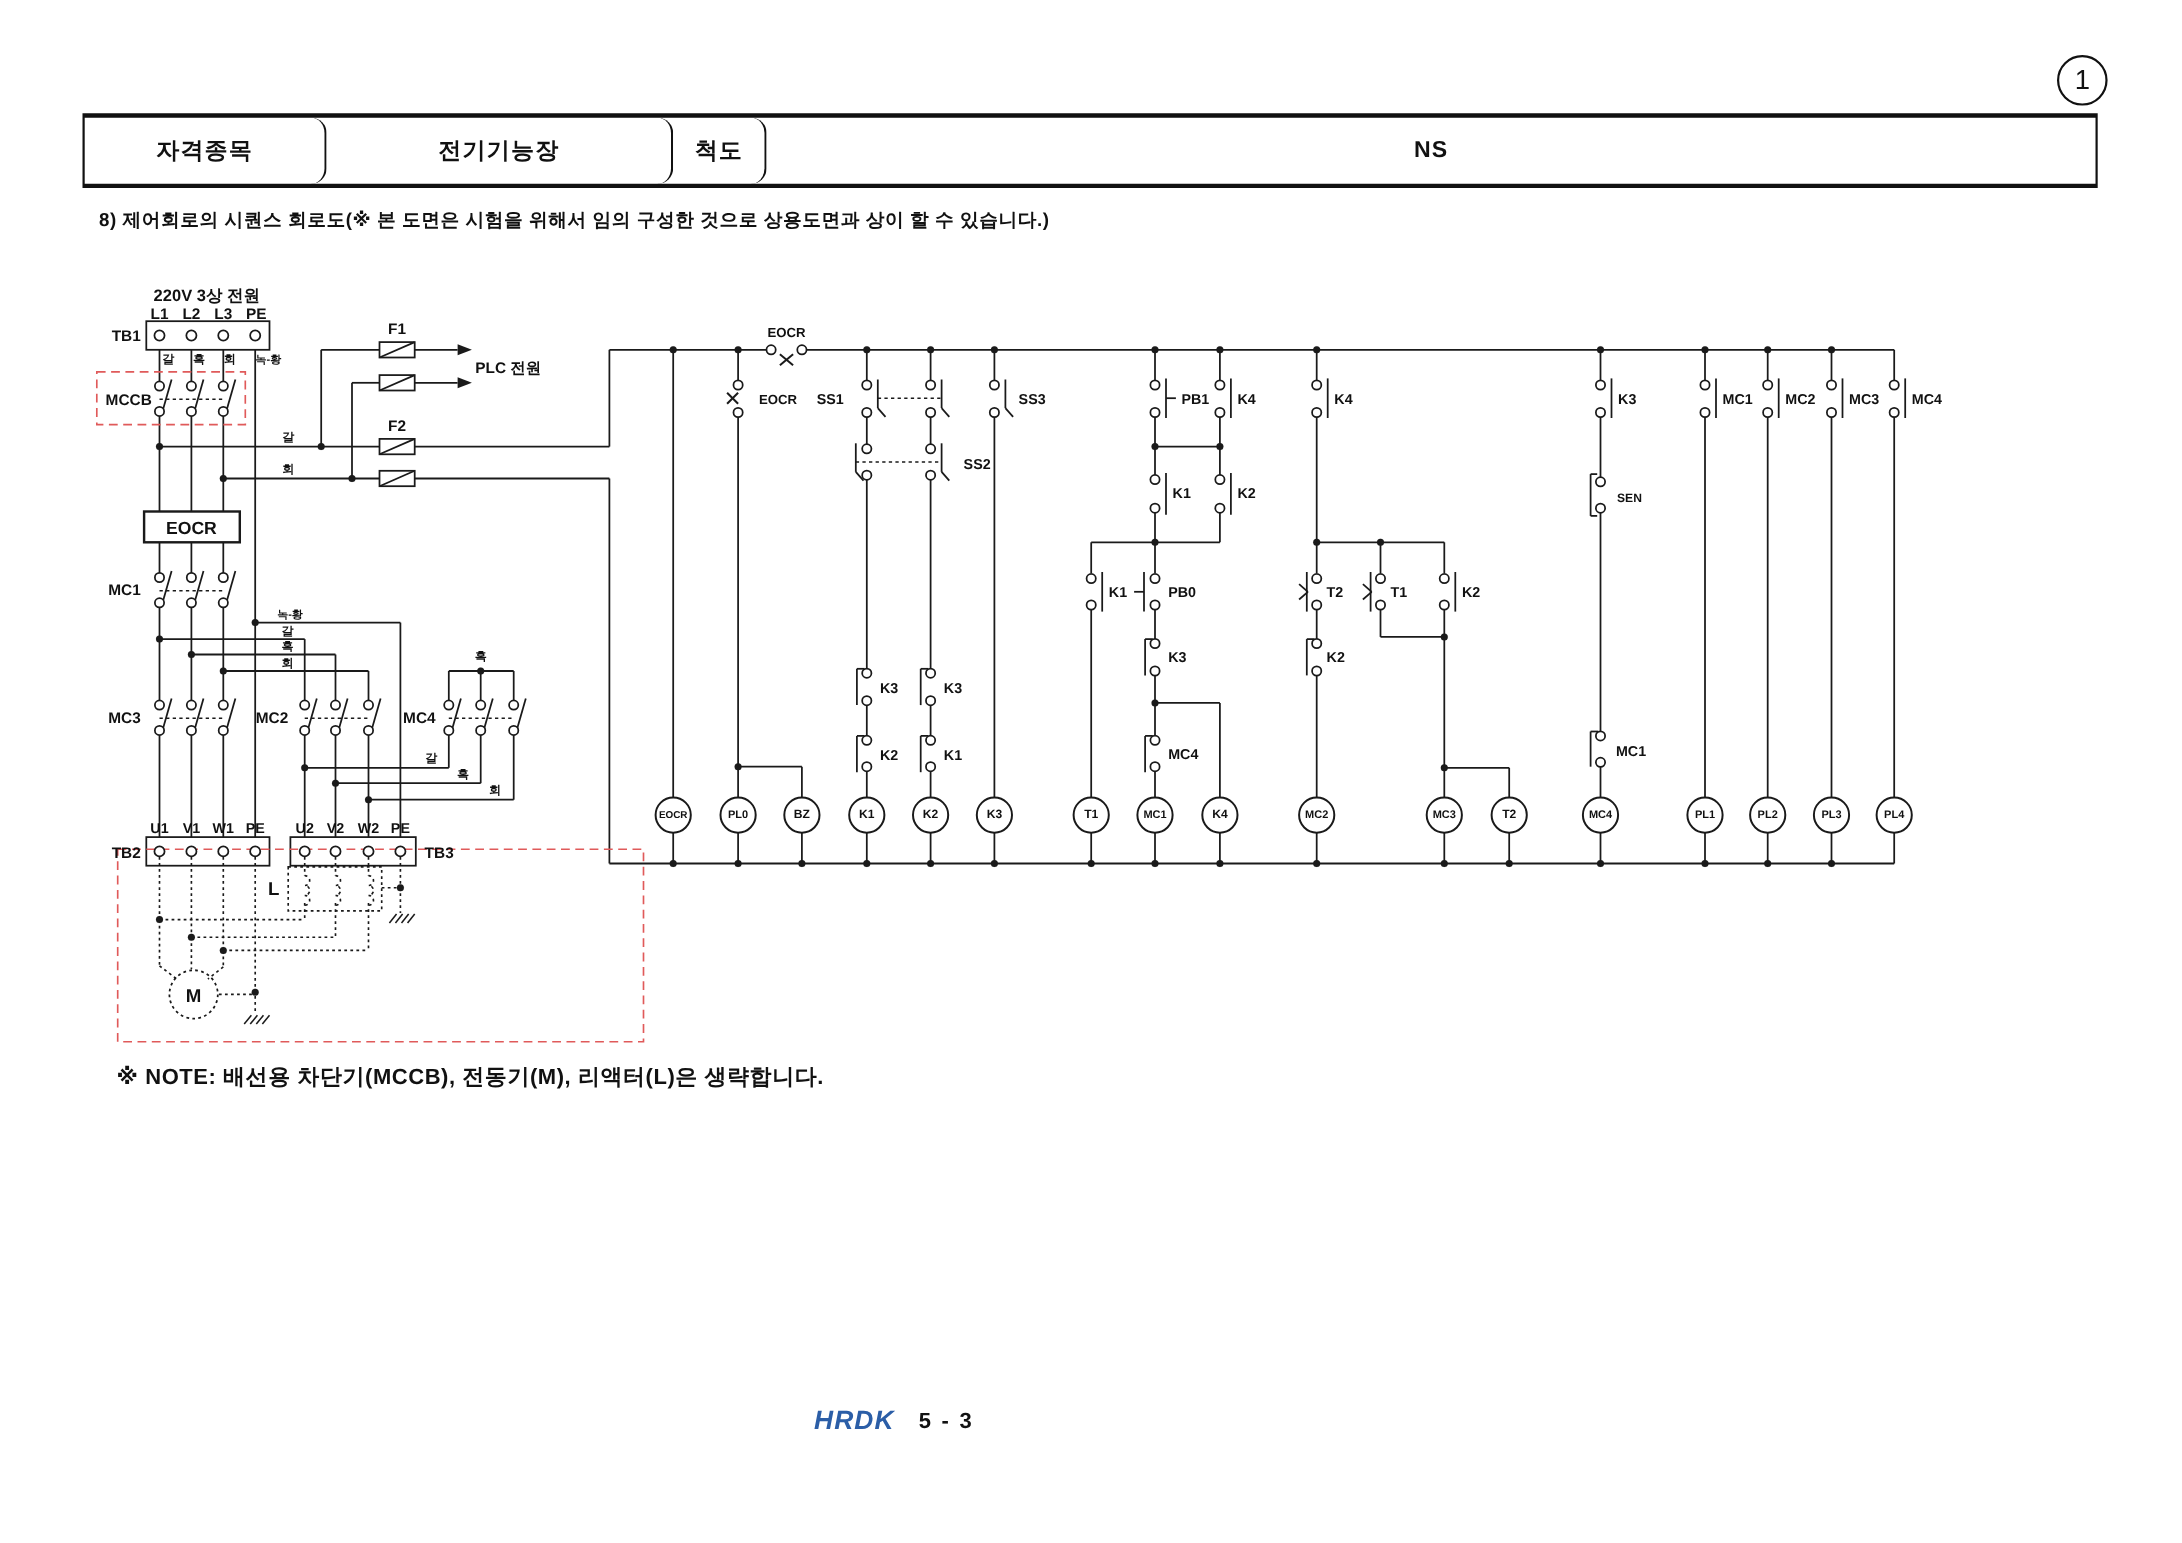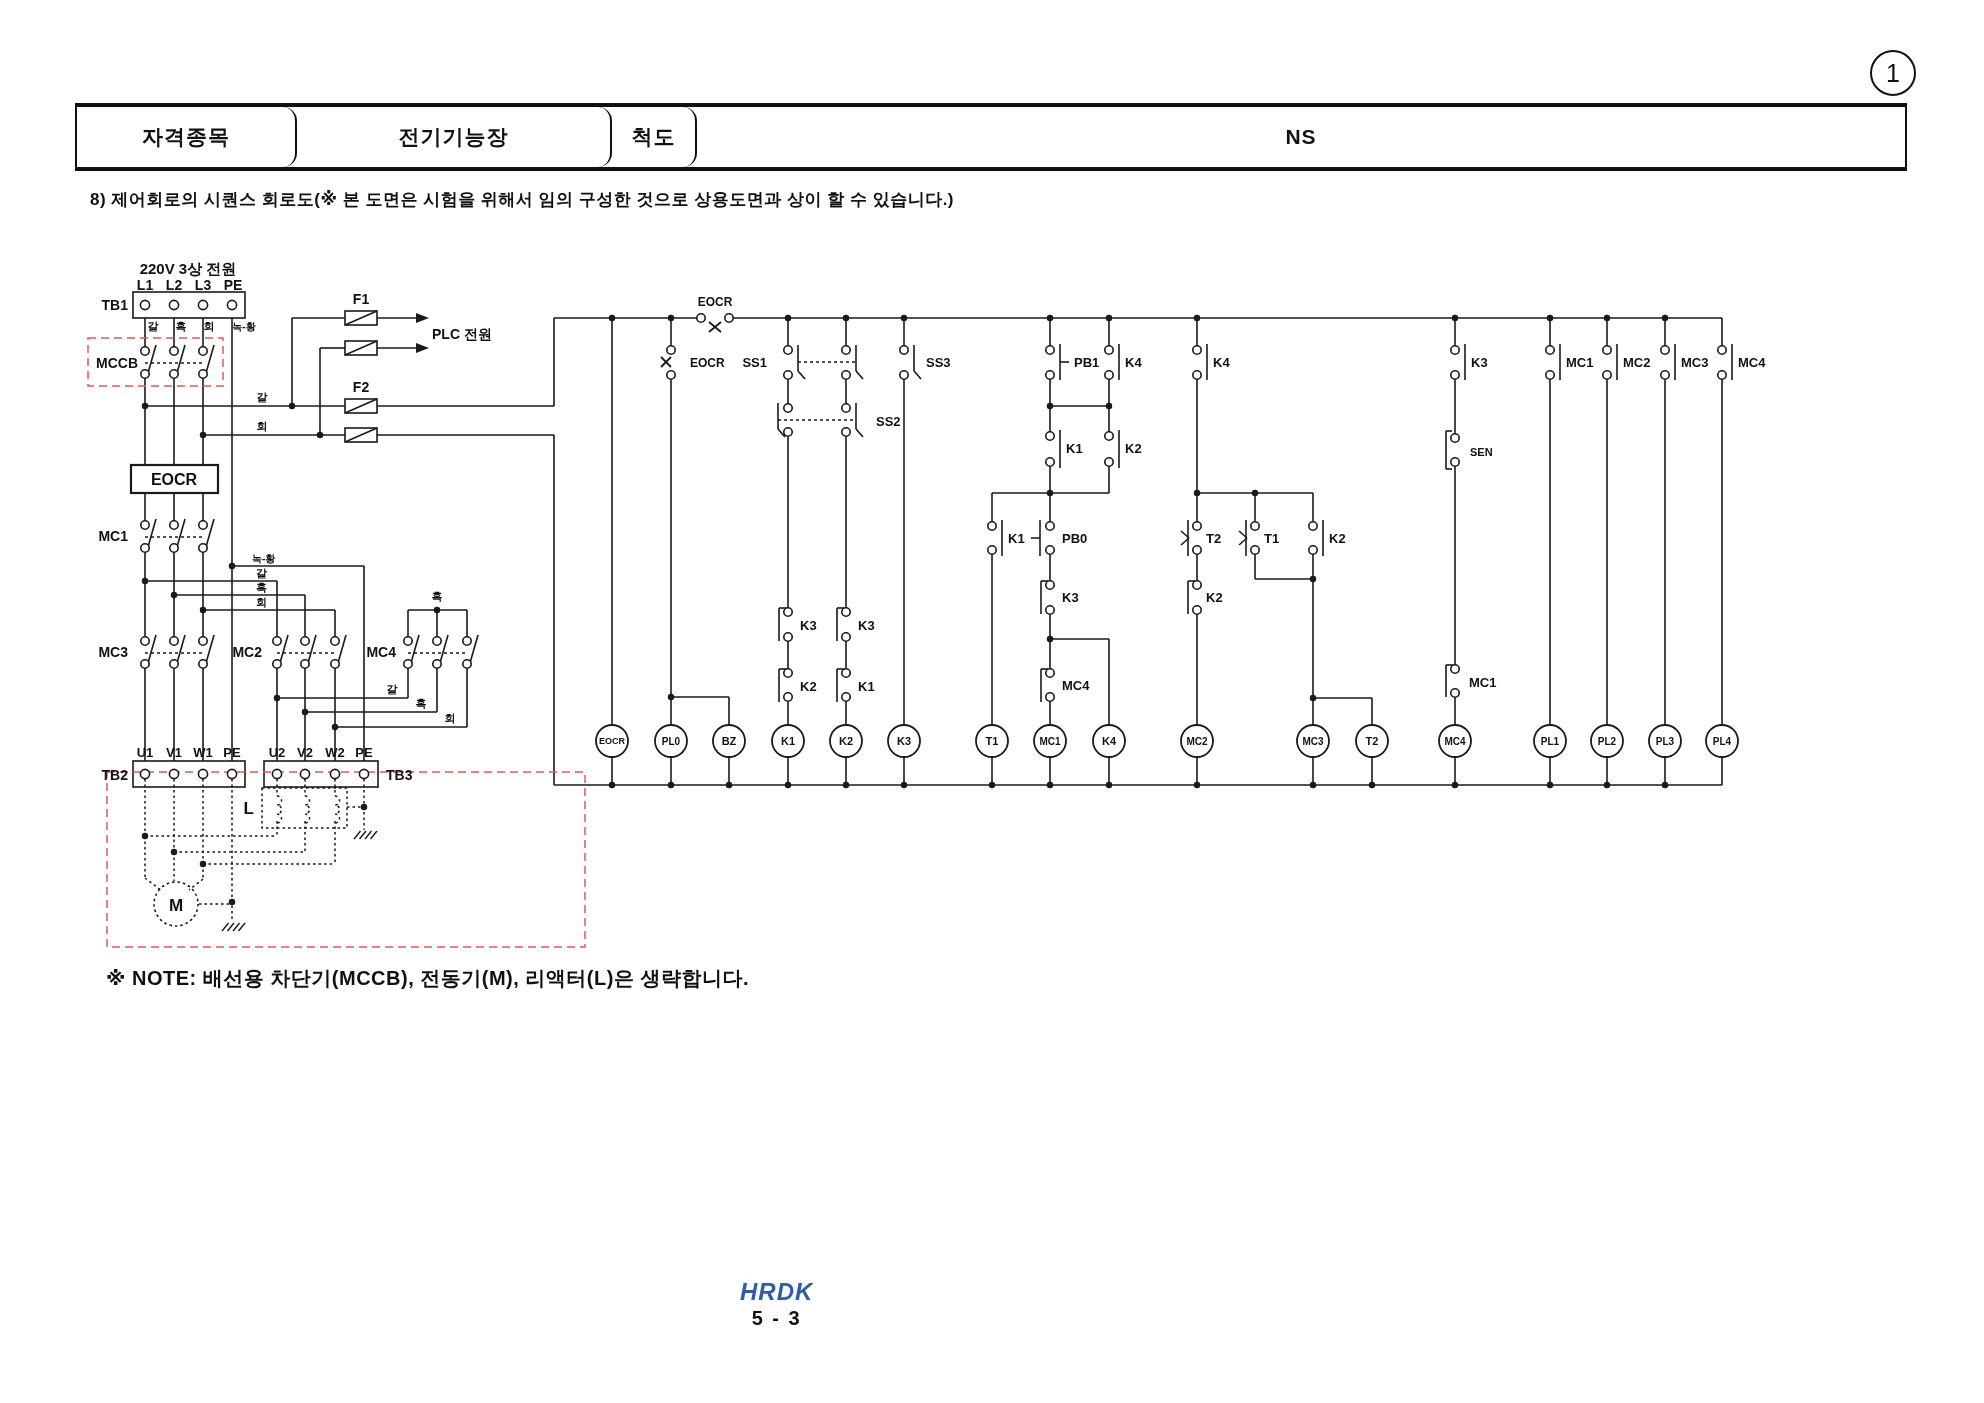--- a/index.html
+++ b/index.html
@@ -8,21 +8,21 @@
   #circuit{position:absolute;left:0;top:0;}
   .hdr{position:absolute;left:75px;top:103px;width:1828px;height:60px;display:flex;
        border:2px solid #111;border-top-width:4px;border-bottom-width:4px;}
   .hdr .cell{display:flex;align-items:center;justify-content:center;font-size:21px;font-weight:700;
        border-right:2px solid #111;box-sizing:border-box;letter-spacing:1px;border-radius:14px;}
   .hdr .cell:last-child{border-right:none;}
   .badge{position:absolute;left:1870px;top:50px;width:42px;height:42px;border:2px solid #111;border-radius:50%;
        display:flex;align-items:center;justify-content:center;font-size:25px;font-weight:400;}
   .subtitle{position:absolute;left:90px;top:188px;font-size:17px;font-weight:700;letter-spacing:0.5px;}
   .note{position:absolute;left:90px;top:965px;font-size:20px;font-weight:700;letter-spacing:0.5px;margin-left:16px;}
-  .footer{position:absolute;left:740px;top:1278px;font-size:20px;font-weight:700;display:flex;align-items:center;gap:1px;flex-direction:column;}
+  .footer{position:absolute;left:740px;top:1278px;font-size:20px;font-weight:700;display:flex;align-items:center;gap:22px;}
   .footer .logo{font-size:24px;font-weight:800;font-style:italic;letter-spacing:1px;}
   .footer .pg{letter-spacing:2px;}
 </style>
 </head>
 <body>
 
 <div id="page">
 
   <div class="badge">
     <span>1</span>

